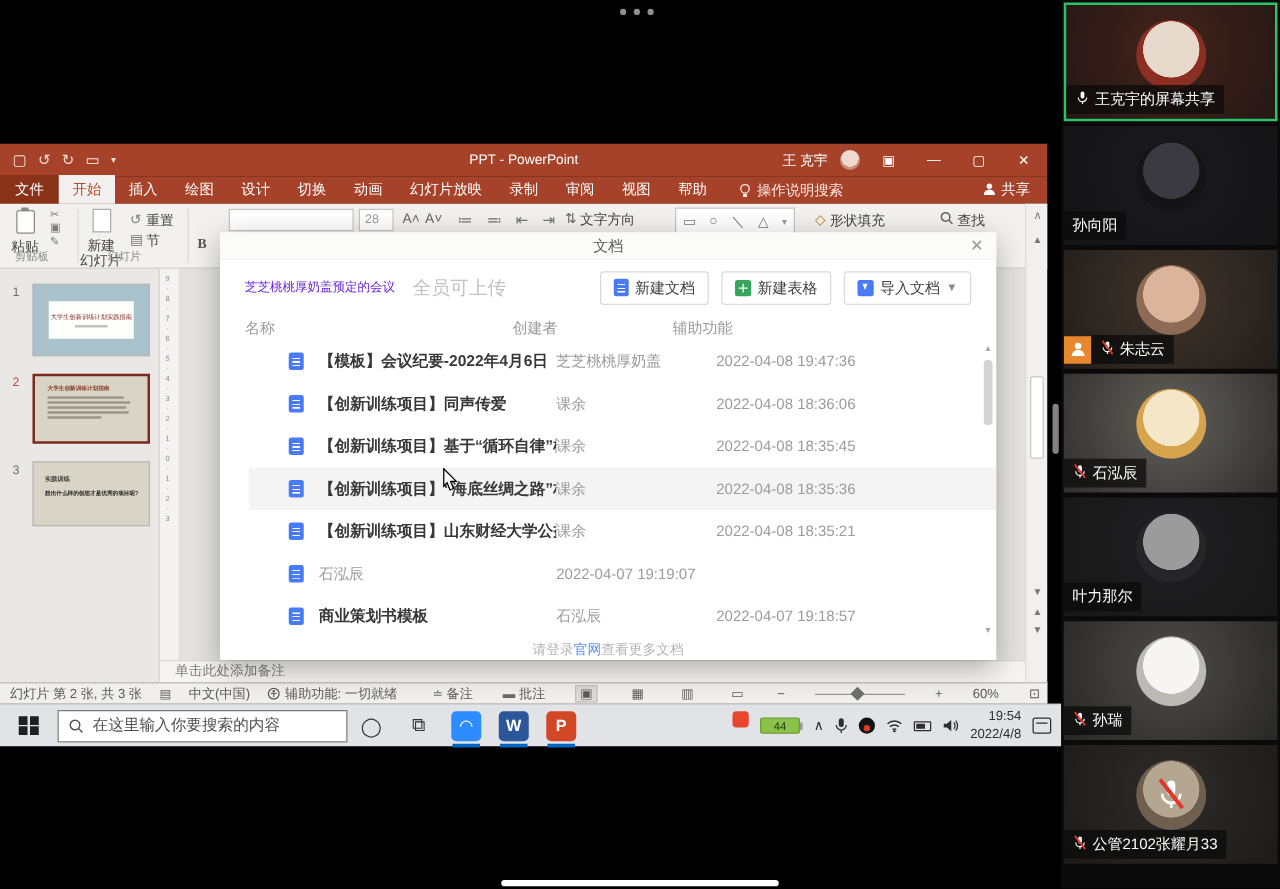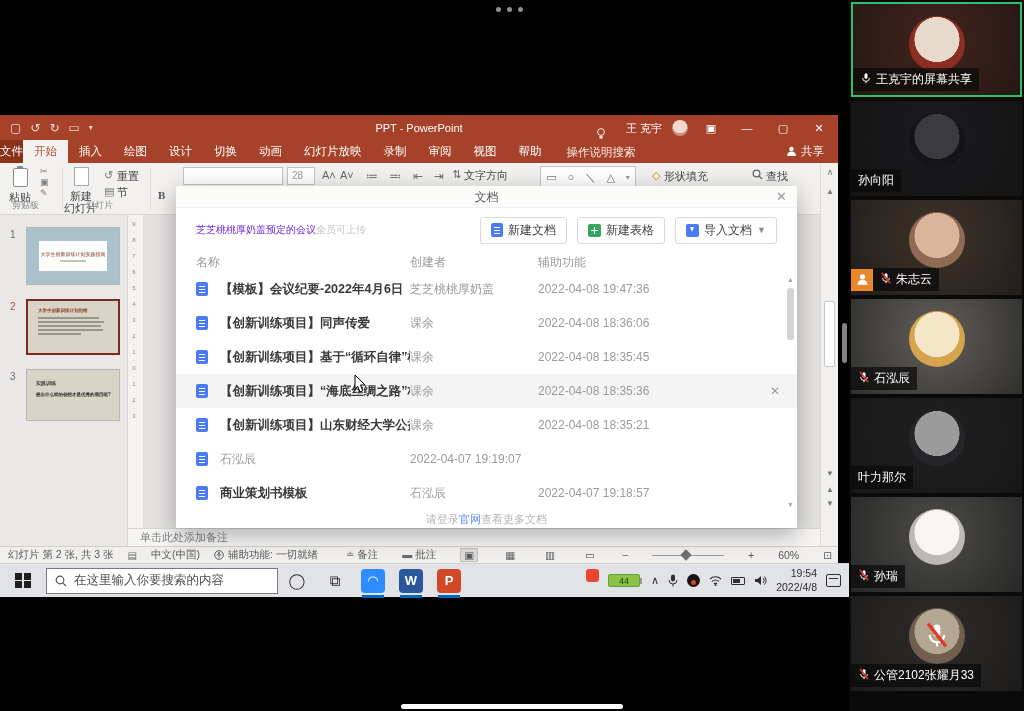--- a/index.html
+++ b/index.html
@@ -15,23 +15,23 @@
   .titlebar { position:absolute; left:0; top:115px; width:838px; height:26px; background:#a64229; color:#fff; font-size:11px; display:flex; align-items:center; }
   .tb-left { display:flex; align-items:center; gap:9px; padding-left:10px; }
   .tb-ic { color:#f3ddd4; font-size:12px; line-height:1; }
   .tb-title { position:absolute; left:0; right:0; text-align:center; pointer-events:none; }
   .tb-right { margin-left:auto; display:flex; align-items:center; gap:10px; padding-right:6px; z-index:1;}
   .tb-avatar { width:16px; height:16px; border-radius:50%; background:radial-gradient(circle at 50% 40%,#f0d9cd 55%,#c98f7d 56%); }
   .winbtn { width:26px; text-align:center; color:#fff; font-size:11px; }
 
   .tabsrow { position:absolute; left:0; top:141px; width:838px; height:22px; background:#a64229; display:flex; align-items:flex-end; color:#fff; font-size:11.5px; }
   .tab { padding:4px 11px 4px; cursor:default; }
-  .tab.file { background:#8a3119; padding:4px 0; }
+  .tab.file { background:#8a3119; padding:4px 12px; }
   .tab.active { background:#f2f1ef; color:#b5492d; }
-  .tab-search { display:flex; align-items:center; gap:5px; margin-left:14px; color:#fbe9e2; padding-bottom:3px;flex-direction:column;}
+  .tab-search { display:flex; align-items:center; gap:5px; margin-left:14px; color:#fbe9e2; padding-bottom:3px;}
   .share { margin-left:auto; display:flex; align-items:center; gap:4px; padding:4px 14px; }
 
   .ribbon { position:absolute; left:0; top:163px; width:838px; height:52px; background:#f2f1ef; border-bottom:1px solid #d8d6d3; color:#444; font-size:11px; }
   .grp-label { position:absolute; bottom:2px; font-size:9px; color:#8a8a8a; }
   .clip-ico { position:absolute; left:13px; top:5px; width:15px; height:19px; border:1.5px solid #8a8a8a; border-radius:2px; background:#fdfdfc;}
   .clip-ico::before { content:""; position:absolute; left:3px; top:-3px; width:6px; height:3px; background:#8a8a8a; border-radius:1px;}
   .r-sep { position:absolute; top:4px; bottom:4px; width:1px; background:#dcdad7; }
   .mini-col { position:absolute; left:40px; top:4px; display:flex; flex-direction:column; gap:2px; color:#7a7a7a; font-size:9px; line-height:1;}
   .pagebox { position:absolute; width:15px; height:19px; background:#fff; border:1px solid #aaa; }
   .inputbox { position:absolute; height:18px; background:#fff; border:1px solid #c6c4c2; font-size:10px; color:#333; padding:2px 4px; }
@@ -71,36 +71,36 @@
   .viewbox.on { background:#dcdbd9; border:1px solid #c3c1bf; }
   .zoomline { width:72px; height:1px; background:#9a9a9a; position:relative; }
   .zoomline i { position:absolute; left:30px; top:-4px; width:8px; height:8px; background:#6e6e6e; transform:rotate(45deg); }
 
   
   .dialog { position:absolute; left:176px; top:186px; width:621px; height:342px; background:#fff; box-shadow:0 6px 22px rgba(0,0,0,.3); z-index:5; display:flex; flex-direction:column; }
   .dlg-titlebar { height:22px; background:#fbfbfa; border-bottom:1px solid #f0f0f0; text-align:center; font-size:12px; color:#595959; line-height:22px; position:relative; }
   .dlg-close { position:absolute; right:10px; top:0; color:#999; font-size:13px; }
   .dlg-head { height:44px; display:flex; align-items:center; padding:0 20px; }
   .dlg-name { font-size:10px; font-weight:normal; color:#6d28d9; }
-  .dlg-hint { font-size:10px; color:#c2c2c2; margin-left:0; }
+  .dlg-hint { font-size:15px; color:#c2c2c2; margin-left:14px; }
   .dlg-btns { margin-left:auto; display:flex; gap:10px; }
   .dbtn { display:flex; align-items:center; gap:5px; border:1px solid #d9d9d9; border-radius:3px; background:#fff; padding:4px 10px; font-size:12px; color:#404040; }
   .ico-doc { width:12px; height:14px; background:#4a7bf7; border-radius:2px; position:relative; }
   .ico-doc::after { content:""; position:absolute; left:3px; right:3px; top:4px; height:7px; background:repeating-linear-gradient(#fff 0 1px,transparent 1px 3px); }
   .ico-tbl { width:13px; height:13px; background:#35a65c; border-radius:2px; position:relative; }
   .ico-tbl::after { content:""; position:absolute; inset:3px; background:
       linear-gradient(#fff,#fff) 50% 0/1px 100% no-repeat,
       linear-gradient(#fff,#fff) 0 50%/100% 1px no-repeat; }
   .ico-imp { width:13px; height:13px; background:#4a7bf7; border-radius:2px; position:relative; }
   .ico-imp::after { content:""; position:absolute; left:4px; top:3px; border-left:2.5px solid transparent; border-right:2.5px solid transparent; border-top:5px solid #fff; }
   .caret { font-size:9px; color:#8a8a8a; }
   .dlg-cols { display:grid; grid-template-columns:24px 190px 128px 225px 24px; padding:0 10px 0 20px; height:20px; align-items:center; font-size:12px; color:#9b9b9b; }
   .dlg-cols .c-name { grid-column:1/3; }
   .dlg-list { height:240px; overflow:hidden; position:relative; }
-  .drow { display:grid; grid-template-columns:24px 190px 128px 225px 24px; padding:0 10px 0 20px; height:34px; align-items:center; font-size:12px; }
+  .drow { display:grid; grid-template-columns:24px 190px 128px 225px 24px; padding:0 10px 0 32px; height:34px; align-items:center; font-size:12px;margin-left:23px; }
   .drow.hl { background:#f4f4f4; }
   .d-name { font-size:12.5px; font-weight:bold; color:#383838; white-space:nowrap; overflow:hidden; }
   .d-meta { color:#9b9b9b; }
   .d-close { color:#9b9b9b; font-size:12px; text-align:center; }
   .dlg-scroll { position:absolute; right:2px; top:4px; width:9px; bottom:4px; }
   .dlg-scroll .a { position:absolute; left:0; width:9px; font-size:7px; color:#a8a8a8; text-align:center; }
   .dlg-scroll .t { position:absolute; left:1px; top:12px; width:7px; height:52px; background:#d4d4d4; border-radius:3px; }
   .dlg-footer { height:16px; margin-top:auto; text-align:center; font-size:11px; color:#b5b5b5; padding-bottom:14px; }
   .dlg-footer .lnk { color:#5b8ff9; }
 

